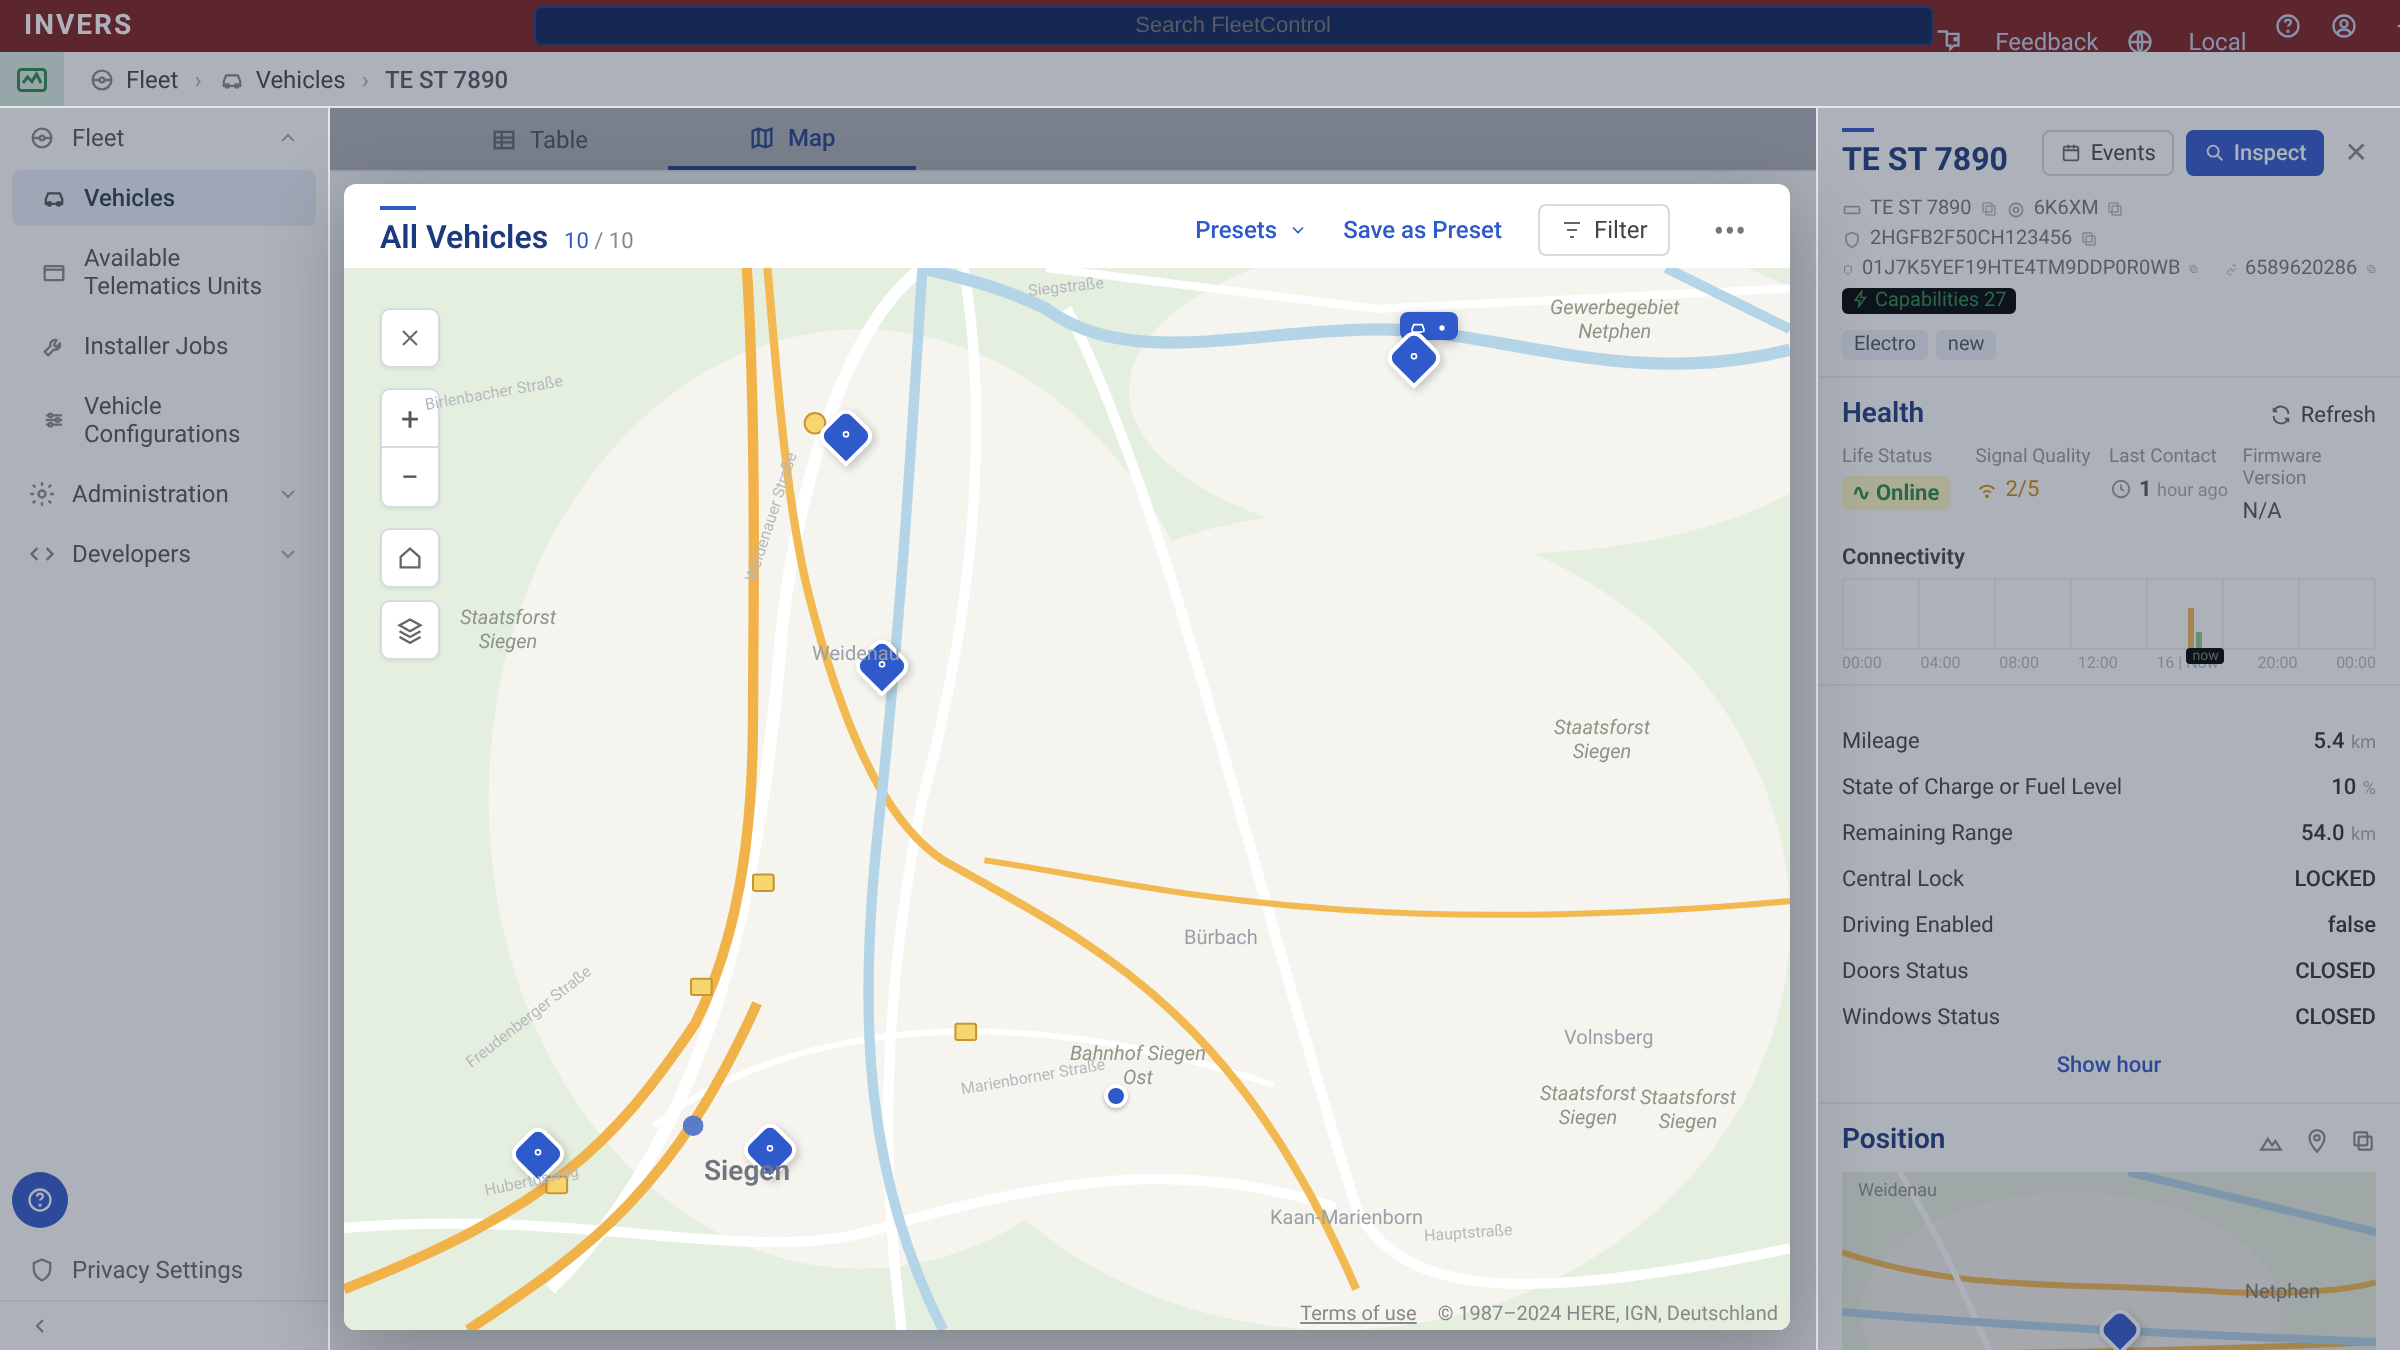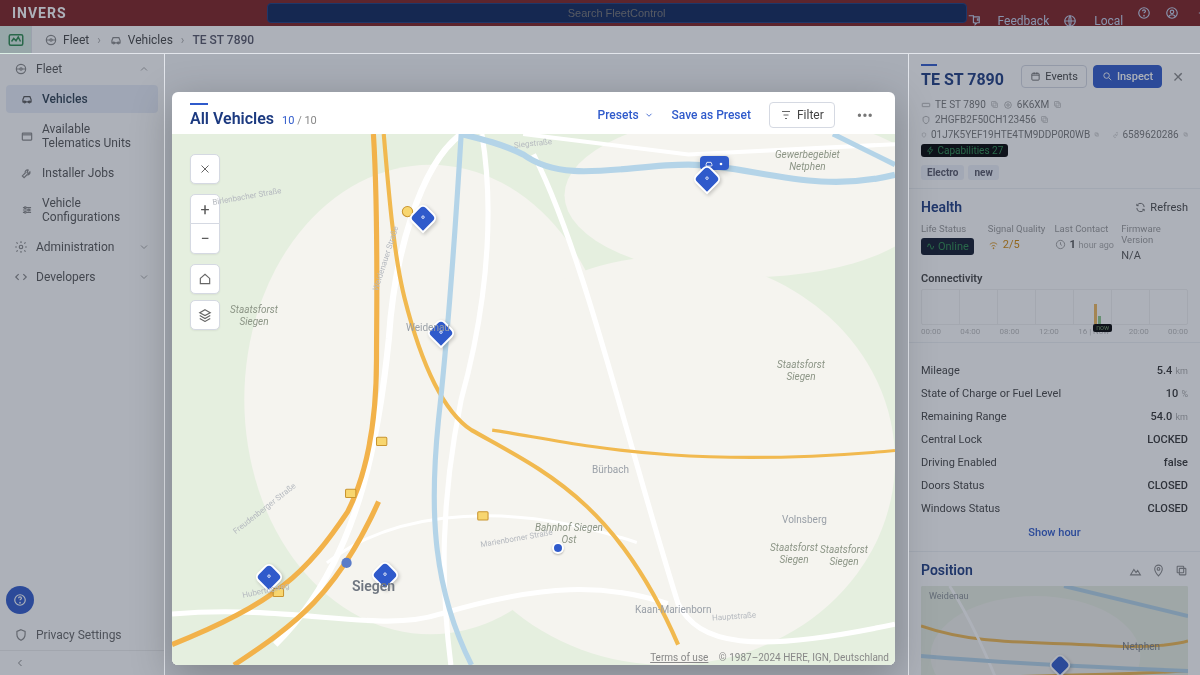--- a/index.html
+++ b/index.html
@@ -87,31 +87,31 @@
 .rp-title { font-size: 16px; font-weight: 700; color: #1c3a80; }
 .rp-header-btns { display: flex; align-items: center; gap: 6px; }
 .rp-btn-outlined { border: 1px solid #d5d9e2; border-radius: 4px; padding: 4px 8px; font-size: 11px; color: #444; cursor: pointer; display: flex; align-items: center; gap: 4px; }
 .rp-btn-primary { background: #2f5acb; color: #fff; border: 1px solid #2f5acb; border-radius: 4px; padding: 4px 8px; font-size: 11px; cursor: pointer; display: flex; align-items: center; gap: 4px; font-weight: 500;}
 .rp-close { font-size: 14px; color: #888; cursor: pointer; padding: 2px 4px; }
 
 .rp-meta { padding: 4px 12px 8px; display: flex; flex-wrap: wrap; gap: 4px; }
 .meta-chip { display: inline-flex; align-items: center; gap: 4px; font-size: 10px; color: #777; min-width: 0; }
 .meta-chip .copy-icon { color: #bbb; cursor: pointer; }
 .meta-cap { background: #000000; color: #2b8a4c; border-radius: 3px; padding: 1px 5px; font-size: 10px; }
-.tag-chip { background: #eef1f8; color: #556; border-radius: 3px; padding: 2px 6px; font-size: 10px; font-weight: bold; }
+.tag-chip { background: #eef1f8; color: #556; border-radius: 3px; padding: 2px 6px; font-size: 10px; }
 
 .rp-section { padding: 10px 12px 6px; border-top: 1px solid #eef0f4; }
 .rp-section-title { font-size: 14px; font-weight: 600; color: #1c3a80; display: flex; align-items: center; justify-content: space-between; }
 .rp-refresh { font-size: 11px; color: #444; cursor: pointer; display: flex; align-items: center; gap: 4px; font-weight: 400; }
 
 .health-row { display: flex; gap: 0; margin-top: 8px; }
 .health-cell { flex: 1; }
 .health-label { font-size: 9.5px; color: #999; margin-bottom: 4px; }
 .health-value { font-size: 11px; color: #555; display: flex; align-items: center; gap: 4px;}
-.health-green { color: #2b8a4c; background: #0f172a; padding: 2px 5px; border-radius: 3px; font-size: 11px;}
+.health-green { color: #2b8a4c; background: #fef9c3; padding: 2px 5px; border-radius: 3px; font-size: 11px; font-weight: bold;}
 .health-amber { color: #d48806; }
 
 .connectivity-chart { height: 36px; margin-top: 4px; position: relative; background: #fff; border: 1px solid #f0f0f0; border-radius: 2px; display: flex; }
 .cc-seg { flex: 1; border-right: 1px solid #f0f0f0; position: relative;}
 .cc-seg:last-child { border-right: none; }
 .cc-bar-a { position: absolute; bottom: 0; width: 3px; background: #f0b85b; }
 .cc-tag { position: absolute; bottom: -8px; font-size: 7px; background: #000000; color: #6a8c5c; padding: 0 3px; border-radius: 2px;}
 .cc-ticks { display: flex; justify-content: space-between; font-size: 8px; color: #bbb; margin-top: 2px; }
 
 .state-row { display: flex; justify-content: space-between; padding: 5px 0; font-size: 11px; }
@@ -285,20 +285,35 @@
       </div>
       <div class="sb-collapse">
         <svg width="12" height="12" viewBox="0 0 24 24" fill="none" stroke="#888" stroke-width="2">
             <path d="M15 6l-6 6 6 6"></path>
           </svg>
       </div>
     </div>
   </div>
 
   <div class="main">
+    <div class="main-tabs dim-behind">
+      <div class="main-tab" style="margin-left:40px">
+        <svg width="14" height="14" viewBox="0 0 24 24" fill="none" stroke="#888" stroke-width="2">
+            <rect x="4" y="5" width="16" height="14"></rect>
+            <path d="M4 10h16M4 14h16M10 5v14"></path>
+          </svg>
+        <span>Table</span>
+      </div>
+      <div class="main-tab active">
+        <svg width="14" height="14" viewBox="0 0 24 24" fill="none" stroke="#1a4db5" stroke-width="2">
+            <path d="M9 4l-5 2v14l5-2 6 2 5-2V4l-5 2-6-2z M9 4v14 M15 6v14"></path>
+          </svg>
+        <span>Map</span>
+      </div>
+    </div>
 
     <div class="overlay"></div>
 
     <div class="modal">
       <div class="modal-header">
         <div class="mh-left">
           <div class="mh-accent"></div>
           <div class="mh-title">
             <span>All Vehicles</span>
             <span class="mh-count">

